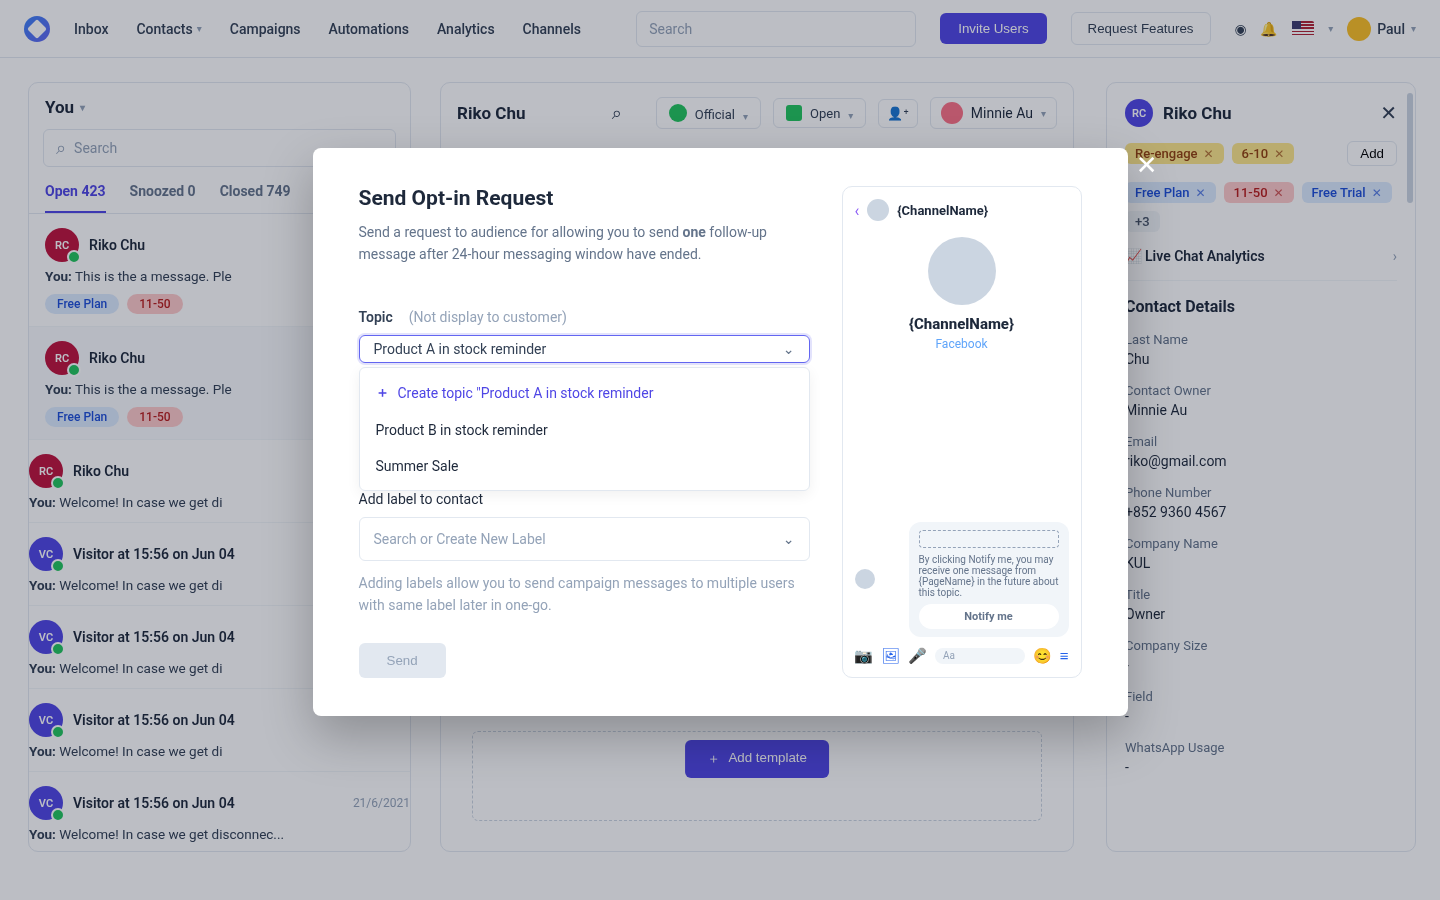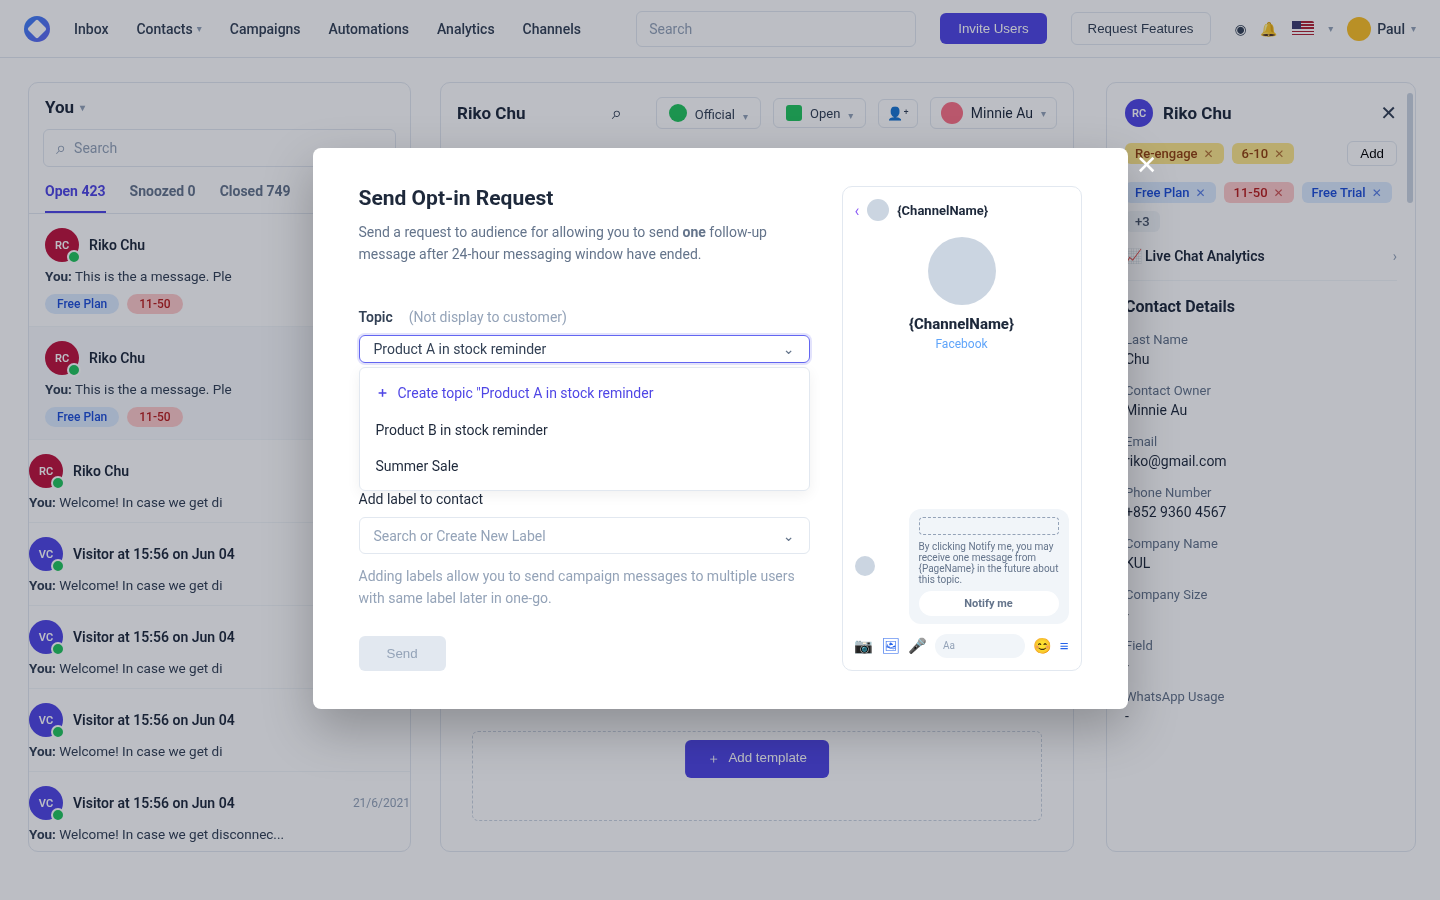--- a/index.html
+++ b/index.html
@@ -146,21 +146,21 @@
   }
   .combobox .cchev{margin-left:auto;color:#64748b;}
   .dropdown{
     border:1px solid #e2e8f0;border-radius:6px;margin-top:4px;padding:6px 0;box-shadow:0 4px 14px rgba(0,0,0,.06);
   }
   .dd-row{padding:10px 16px;cursor:pointer;}
   .dd-create{color:#4f46e5;display:flex;align-items:center;gap:8px;}
   .dd-create .plus{font-weight:700;}
   .sec2{font-weight:400;}
   .select2{
-    margin-top:10px;border:1px solid #e2e8f0;border-radius:6px;height:37px;display:flex;align-items:center;padding:0 14px;color:#94a3b8;
+    margin-top:10px;border:1px solid #e2e8f0;border-radius:6px;height:44px;display:flex;align-items:center;padding:0 14px;color:#94a3b8;
   }
   .select2 .cchev{margin-left:auto;color:#64748b;}
   .help2{color:#94a3b8;margin-top:12px;line-height:1.55;}
   .send-btn{margin-top:26px;background:#e2e8f0;color:#94a3b8;border:none;padding:10px 28px;border-radius:6px;font-weight:500;}
 
   .modal-right{width:240px;border:1px solid #e2e8f0;border-radius:10px;padding:12px;display:flex;flex-direction:column;}
   .mr-hdr{display:flex;align-items:center;gap:8px;}
   .mr-back{color:#8b5cf6;font-size:16px;}
   .mr-av{width:22px;height:22px;border-radius:50%;background:#cbd5e1;}
   .mr-ch{font-weight:700;font-size:13px;}
@@ -170,21 +170,21 @@
   .mr-sp{flex:1;}
   .mr-bubble{
     background:#f1f5f9;border-radius:12px;padding:8px 10px;font-size:10px;color:#64748b;width:160px;margin-left:auto;
   }
   .mr-blank{border:1px dashed #94a3b8;height:18px;border-radius:4px;margin-bottom:6px;}
   .mr-cta{background:#fff;border-radius:14px;text-align:center;font-weight:700;font-size:11px;padding:6px 0;margin-top:6px;}
   .mr-row{display:flex;align-items:center;gap:6px;margin-top:6px;}
   .mr-dot{width:20px;height:20px;border-radius:50%;background:#cbd5e1;}
   .mr-foot{display:flex;align-items:center;gap:8px;margin-top:10px;}
   .mr-foot .fi{color:#2563eb;font-size:15px;}
-  .mr-input{flex:1;background:#f1f5f9;border-radius:14px;height:24px;padding:0 8px;font-size:10px;color:#94a3b8;display:flex;align-items:center;}
+  .mr-input{flex:1;background:#f1f5f9;border-radius:14px;height:16px;padding:0 8px;font-size:10px;color:#94a3b8;display:flex;align-items:center;}
   .modal-close{position:absolute;top:2px;right:-30px;color:#fff;font-size:26px;cursor:pointer;}
   .searchglyph::before{content:"⌕";font-size:18px;}
 </style>
 </head>
 <body>
 
 <div class="topnav">
   <div class="logo"></div>
   <div class="nav-items">
     <div class="nav-item">
@@ -408,20 +408,24 @@
     </div>
     <div class="det">
       <div class="dl">Phone Number</div>
       <div class="dv">+852 9360 4567</div>
     </div>
     <div class="det">
       <div class="dl">Company Name</div>
       <div class="dv">KUL</div>
     </div>
     <div class="det">
+      <div class="dl">Title</div>
+      <div class="dv">Owner</div>
+    </div>
+    <div class="det">
       <div class="dl">Company Size</div>
       <div class="dv">-</div>
     </div>
     <div class="det">
       <div class="dl">Field</div>
       <div class="dv">-</div>
     </div>
     <div class="det">
       <div class="dl">WhatsApp Usage</div>
       <div class="dv">-</div>

